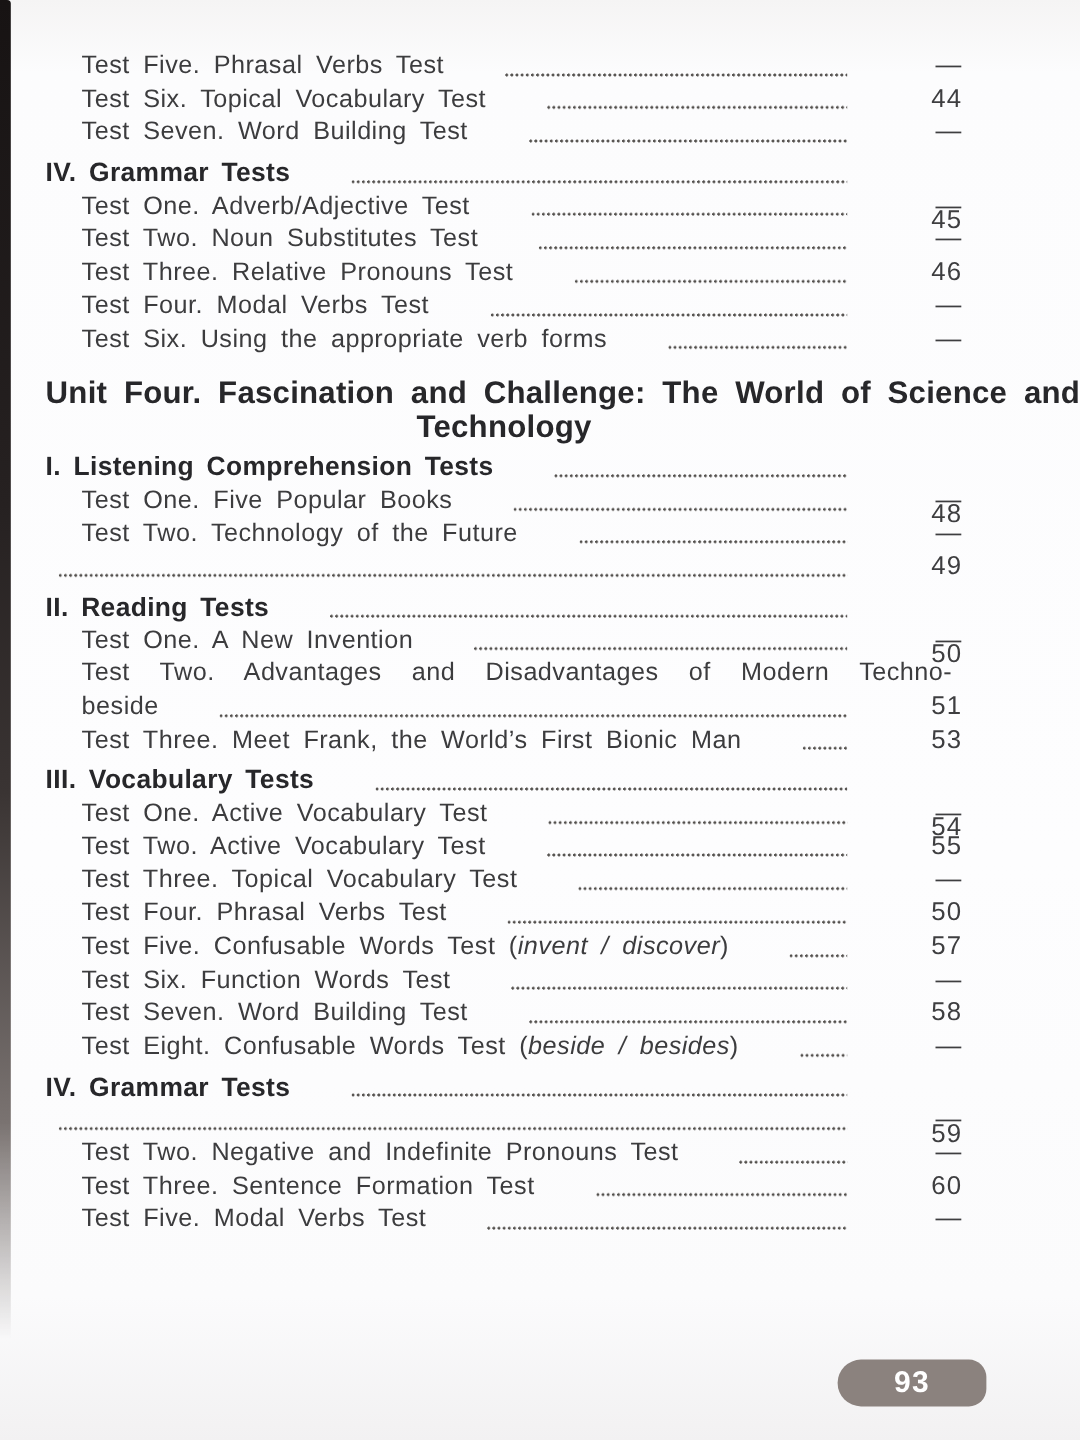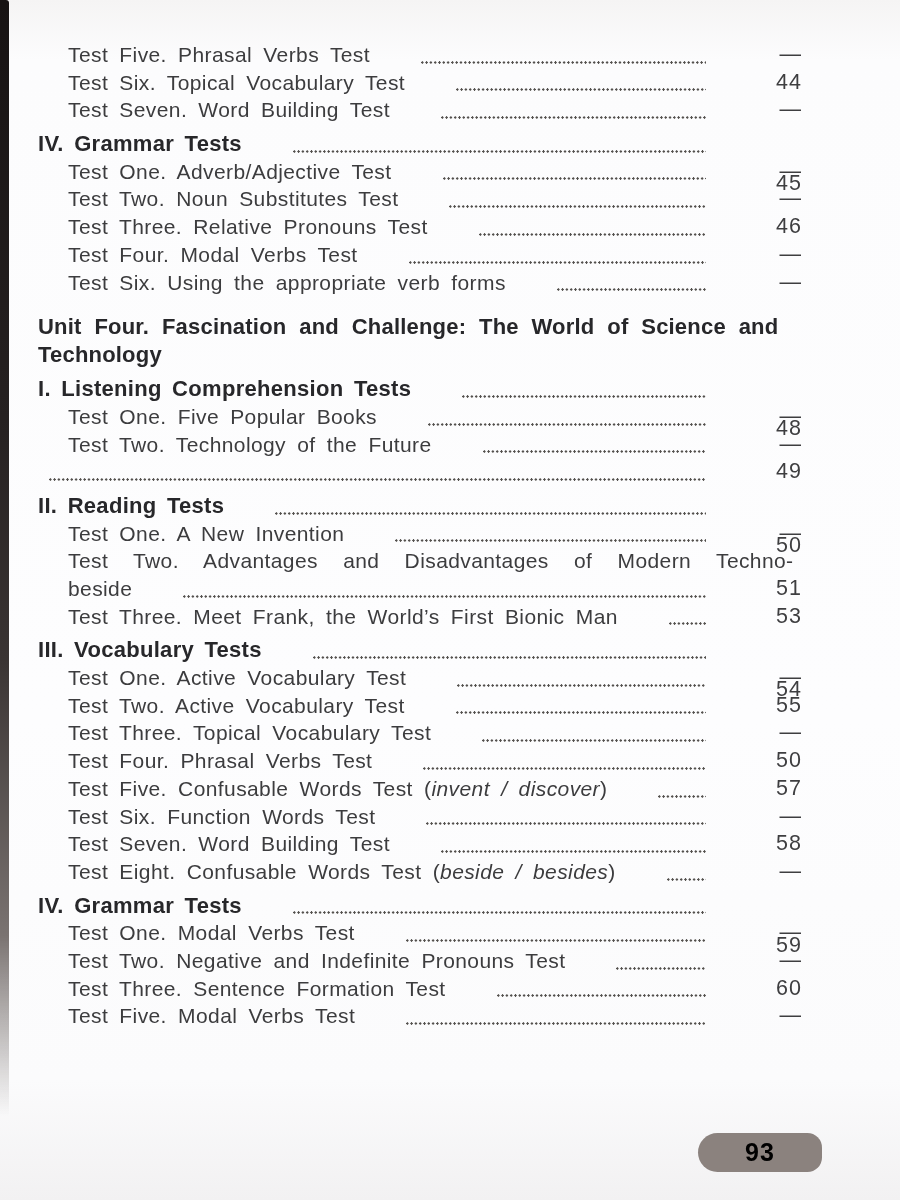--- a/index.html
+++ b/index.html
@@ -26,29 +26,29 @@
   .row.section .pg{font-weight:400;margin-top:40px;}
   .row.wrapa .txt{word-spacing:19px;}
   .leader{flex:1 1 auto;position:relative;margin:0 8px 0 11px;min-width:20px;}
   .leader::after{
     content:"";position:absolute;left:0;right:0;bottom:5px;height:3px;
     background-image:radial-gradient(circle at 1.3px 1.5px,#53504d 1.05px,rgba(0,0,0,0) 1.35px);
     background-size:4.3px 3px;background-repeat:repeat-x;
   }
   .pg{flex:0 0 48px;width:48px;text-align:right;color:#3e3e40;font-size:21.5px;letter-spacing:1px;word-spacing:0;}
   .unit{
-    margin:17px 0 6px 0;font-weight:700;color:#27272a;font-size:22px;
-    line-height:28px;letter-spacing:0.2px;word-spacing:6.5px;
+    margin:17px 0 6px 0;font-weight:700;color:#27272a;font-size:26px;
+    line-height:28px;letter-spacing:0.2px;word-spacing:6.5px;text-align:center;
   }
   .unit .l1,.unit .l2{white-space:nowrap;}
   .it{font-style:italic;}
   .badge{
     position:absolute;left:698px;top:1133px;width:124px;height:39px;
     background:#8b827e;border-radius:20px 15px 15px 20px;
-    color:#000000;font-weight:700;font-size:25px;line-height:39px;text-align:center;
+    color:#ffffff;font-weight:700;font-size:25px;line-height:39px;text-align:center;
     letter-spacing:1px;
   }
 </style>
 </head>
 <body>
 
 <div class="page">
   <div class="spine"></div>
 
   <div class="toc">
@@ -188,21 +188,20 @@
     <span class="txt"><span class="t">Test Eight. Confusable Words Test (</span><span class="it">beside / besides</span><span class="t2">)</span></span>
     <span class="leader"></span>
     <span class="pg">—</span>
   </div>
       <div class="row section">
     <span class="txt"><span class="t">IV. Grammar Tests</span></span>
     <span class="leader"></span>
     <span class="pg">59</span>
   </div>
       <div class="row item">
-    <span class="txt"><span class="t">Test One. Modal Verbs Test</span></span>
     <span class="leader"></span>
     <span class="pg">—</span>
   </div>
       <div class="row item">
     <span class="txt"><span class="t">Test Two. Negative and Indefinite Pronouns Test</span></span>
     <span class="leader"></span>
     <span class="pg">—</span>
   </div>
       <div class="row item">
     <span class="txt"><span class="t">Test Three. Sentence Formation Test</span></span>

